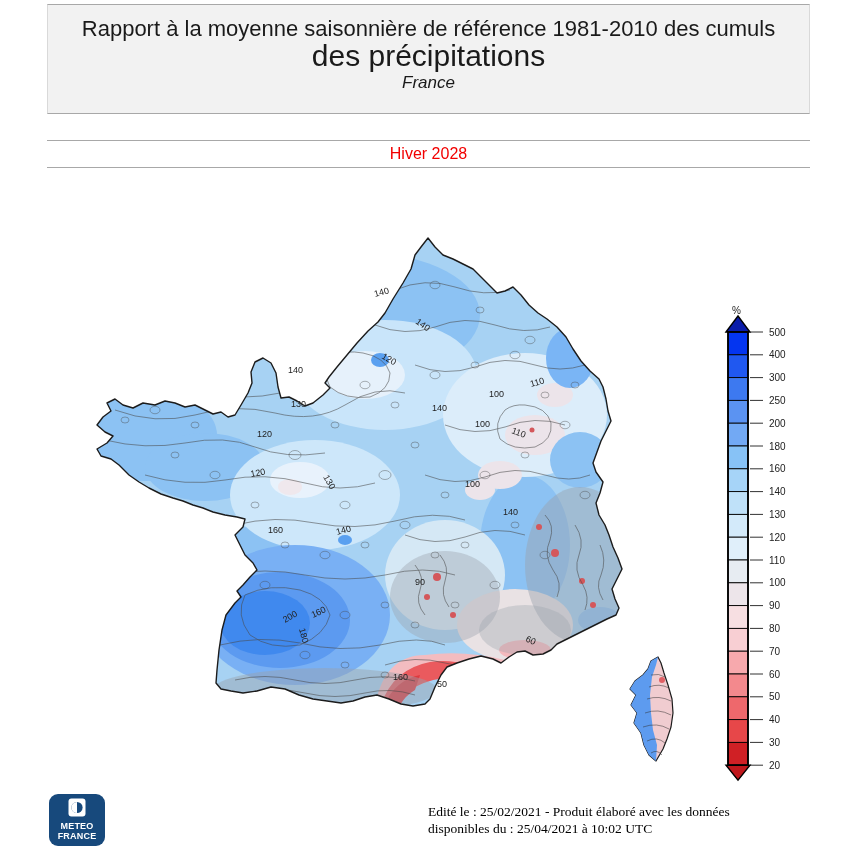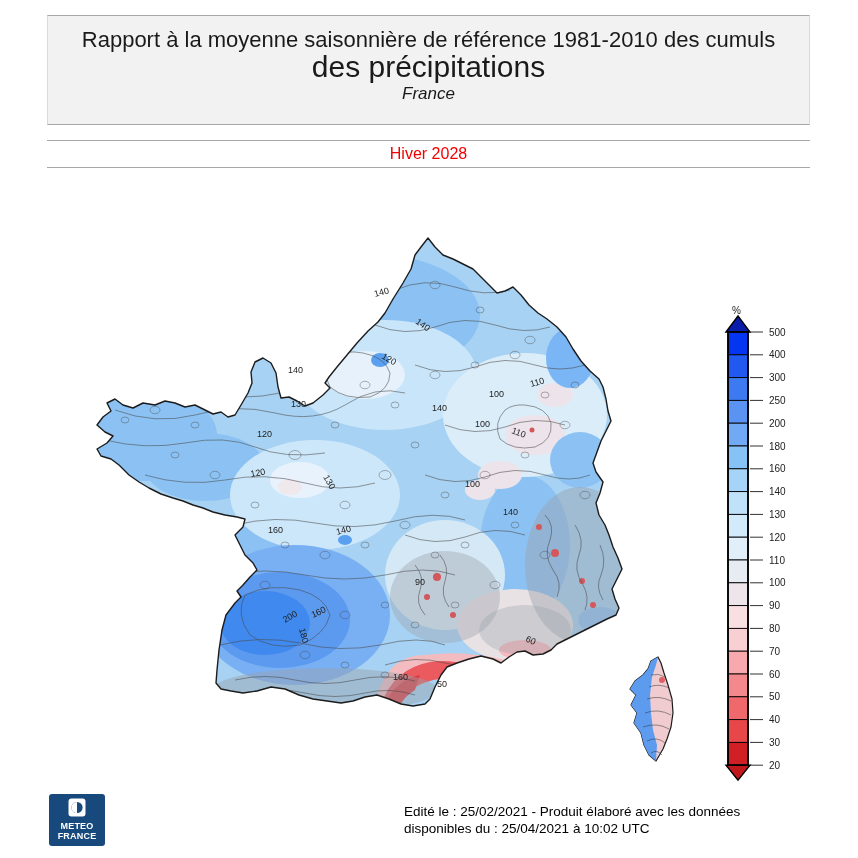--- a/index.html
+++ b/index.html
@@ -2,45 +2,45 @@
 <html><head>
 <meta charset="utf-8">
 <style>
   html,body{margin:0;padding:0;}
   body{
     width:858px;height:858px;position:relative;background:#ffffff;
     font-family:"Liberation Sans","DejaVu Sans",sans-serif;color:#1a1a1a;
     overflow:hidden;
   }
   .title-block{
-    position:absolute;left:47px;top:15px;width:763px;height:110px;
+    position:absolute;left:47px;top:4px;width:763px;height:110px;
     background:#f2f2f2;border-top:1px solid #a8a8a8;border-bottom:1px solid #a8a8a8;
     border-left:1px solid #d9d9d9;border-right:1px solid #d9d9d9;
     text-align:center;box-sizing:border-box;
   }
   .title-line1{font-size:22px;margin-top:10px;line-height:27px;}
   .title-line2{font-size:30px;line-height:27px;}
   .title-region{font-size:17px;font-style:italic;line-height:24px;margin-top:2px;}
   .season-strip{
     position:absolute;left:47px;top:140px;width:763px;height:28px;
     border-top:1px solid #a8a8a8;border-bottom:1px solid #a8a8a8;
     box-sizing:border-box;text-align:center;
   }
   .season-label{font-size:16px;line-height:26px;color:#f20000;}
   #map-wrap{position:absolute;left:85px;top:225px;width:615px;height:565px;}
   #legend-wrap{position:absolute;left:718px;top:302px;width:140px;height:488px;}
   .footer-logo{
-    position:absolute;left:49px;top:794px;width:56px;height:52px;border-radius:3px;
+    position:absolute;left:49px;top:794px;width:56px;height:52px;border-radius:9px;
     background:#17497c;text-align:center;
   }
   .footer-logo .glyph{margin-top:4px;}
   .logo-text{color:#ffffff;font-weight:bold;font-size:9px;line-height:10px;letter-spacing:0.2px;}
   .edition-text{
-    position:absolute;left:404px;top:803px;width:375px;
-    font-size:13.5px;line-height:17px;color:#000;
+    position:absolute;left:428px;top:803px;width:375px;
+    font-size:13.5px;line-height:17px;color:#000;font-family:Liberation Serif, serif;
   }
   svg text{font-family:"Liberation Sans","DejaVu Sans",sans-serif;}
 </style>
 </head>
 <body>
 
 <div class="title-block">
   <div class="title-line1">Rapport à la moyenne saisonnière de référence 1981-2010 des cumuls</div>
   <div class="title-line2">des précipitations</div>
   <div class="title-region">France</div>

